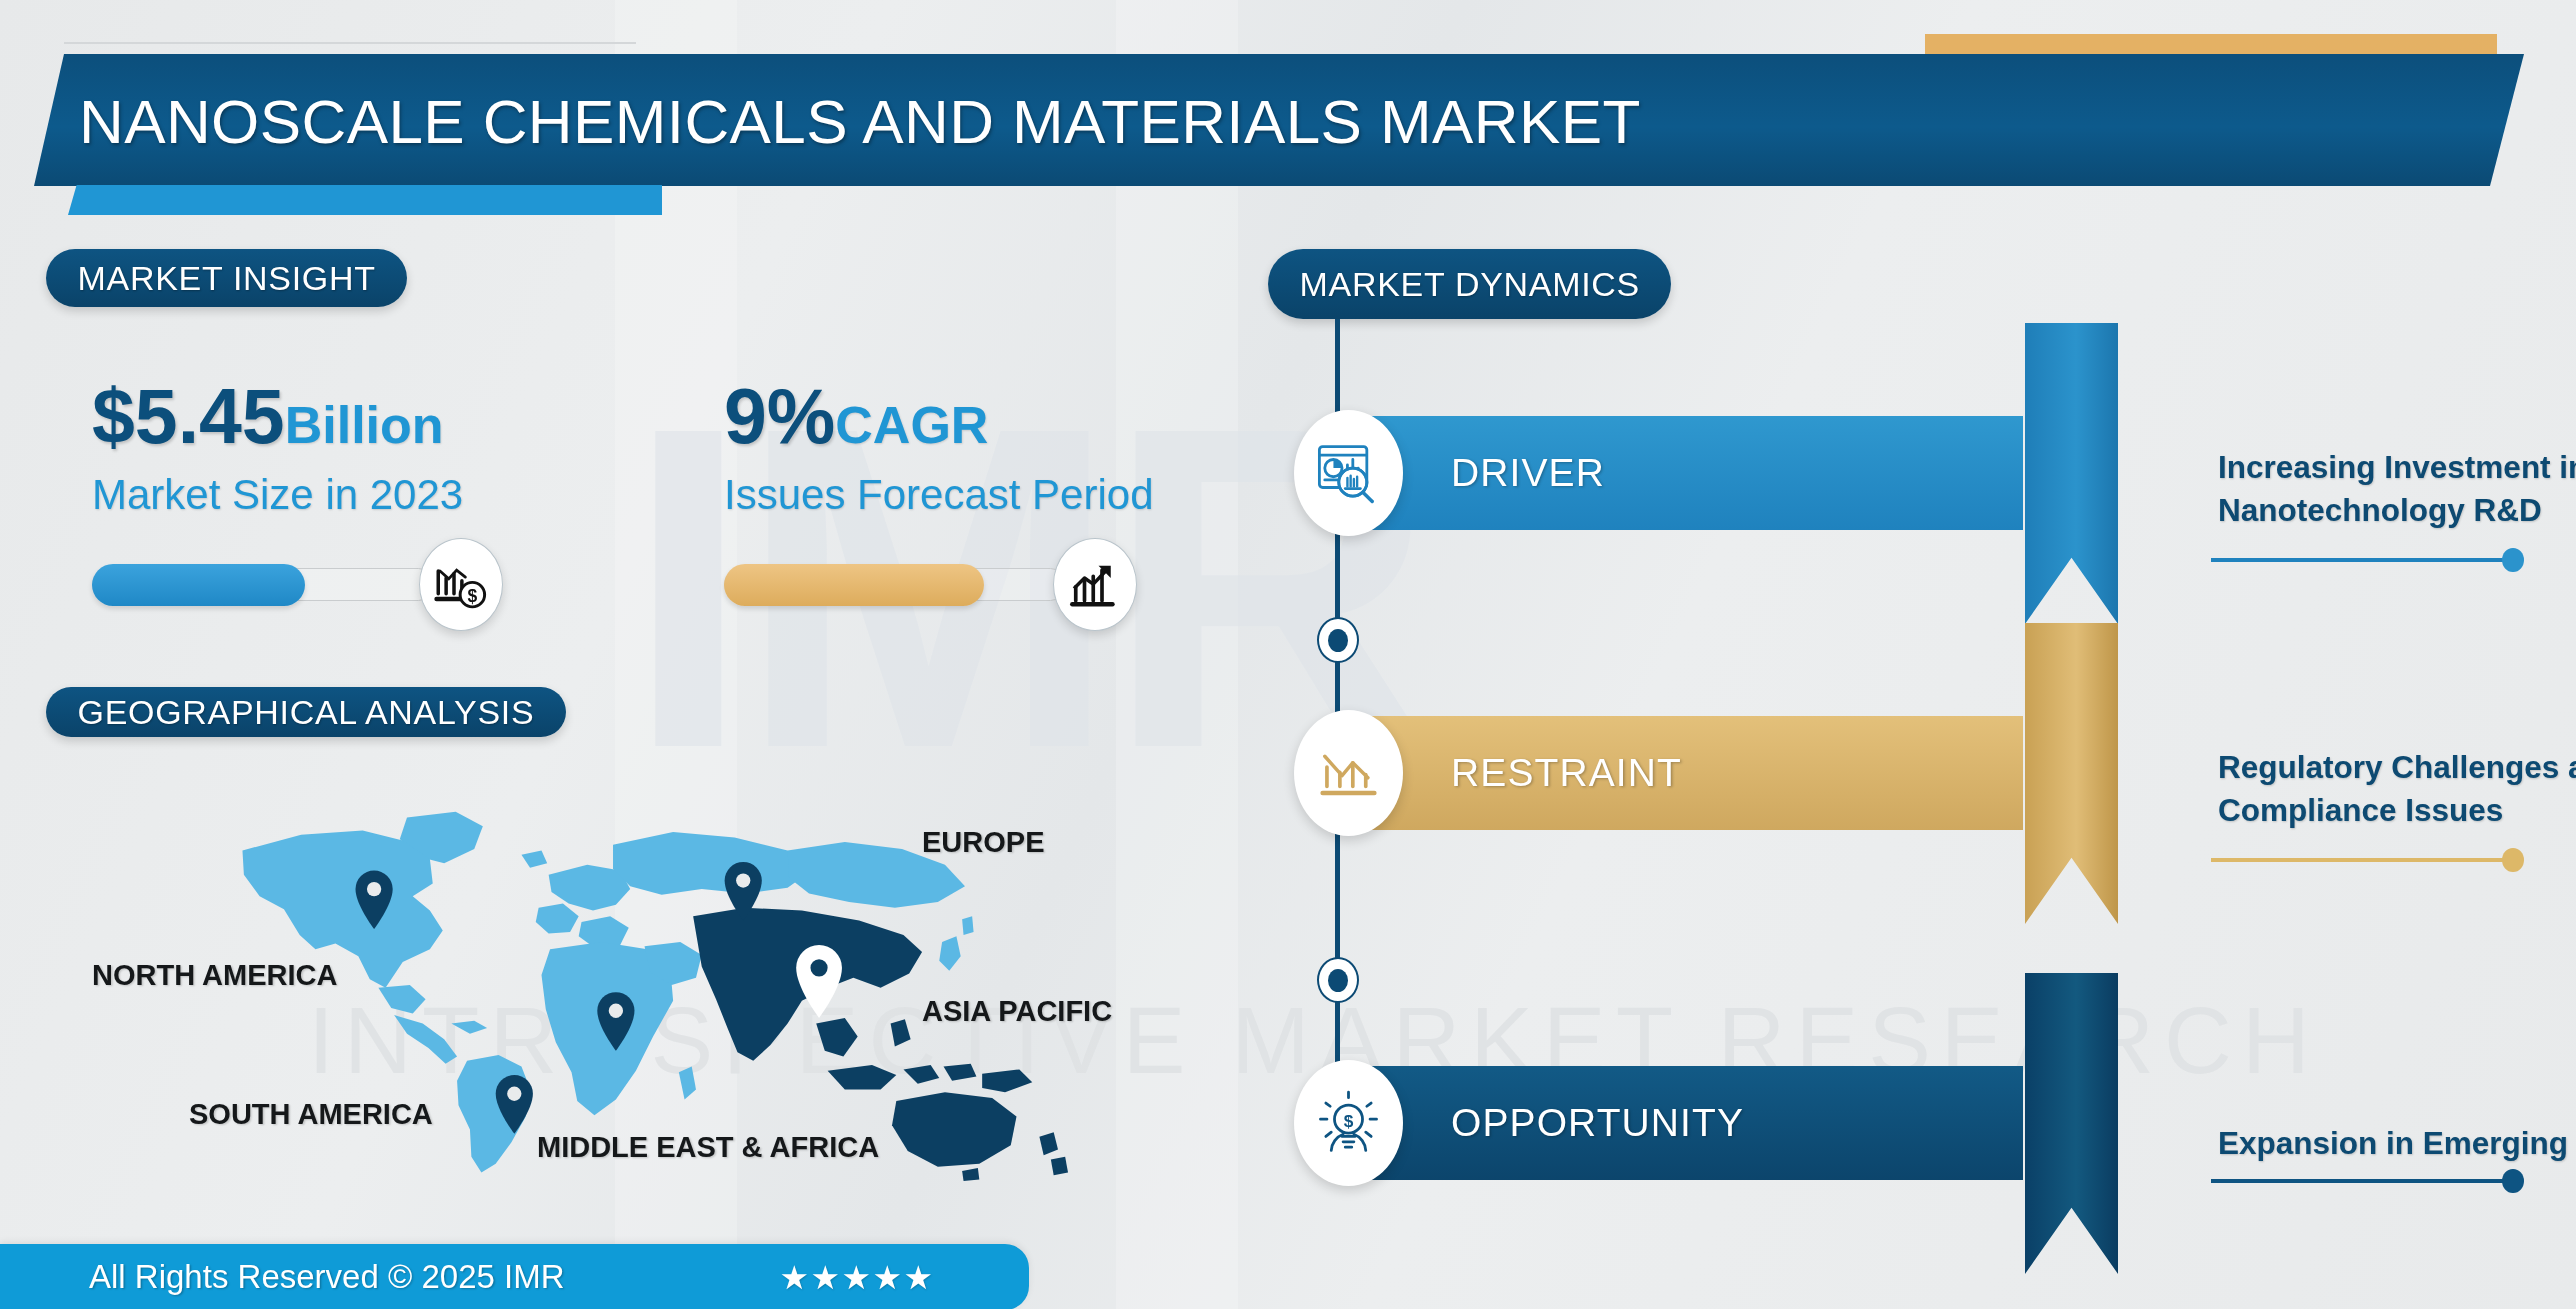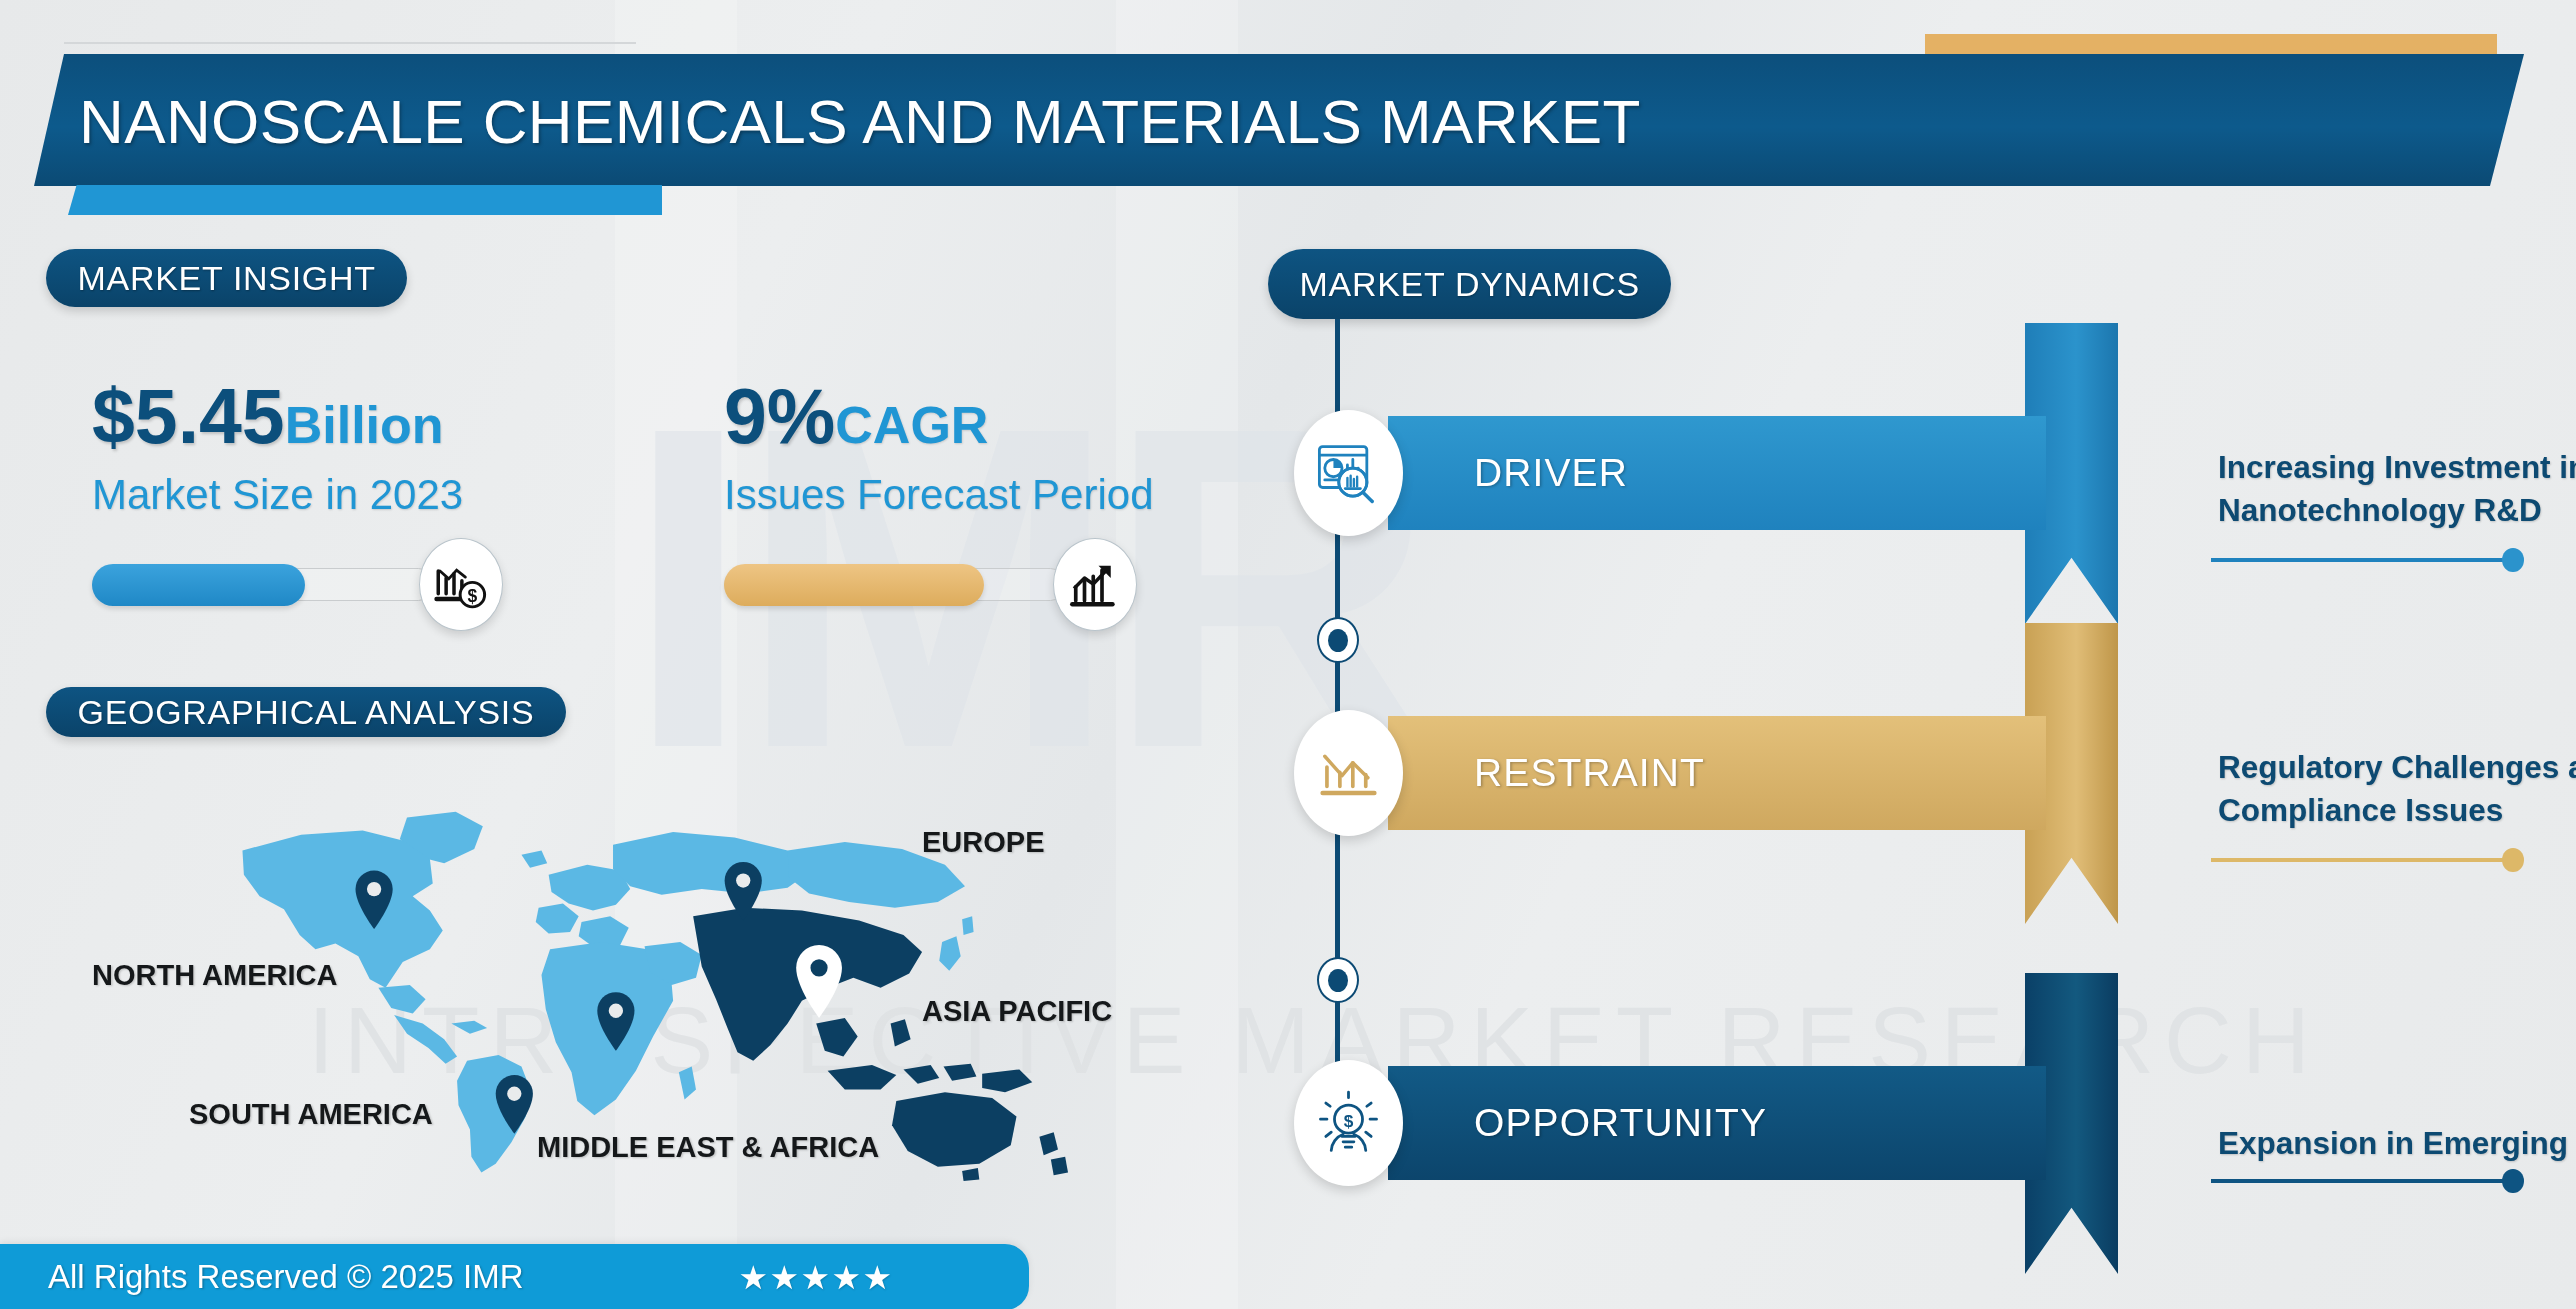--- a/index.html
+++ b/index.html
@@ -107,21 +107,21 @@
   .spine-node{
     position:absolute;left:1317px;width:42px;height:46px;border-radius:50%;
     background:#fff;border:2.9px solid #0c4a74;
     display:flex;align-items:center;justify-content:center;
   }
   .spine-node i{width:20px;height:23px;border-radius:50%;background:#0c4a74;display:block;}
   #node1{top:617px;} #node2{top:957px;}
 
   .dyn{position:absolute;}
   .ribbon{
-    position:absolute;left:107px;top:0;height:114px;
+    position:absolute;left:84px;top:0;height:114px;
     display:flex;align-items:center;
   }
   .ribbon .body{height:114px;display:flex;align-items:center;padding-left:86px;}
   .ribbon .label{
     color:#fff;font-size:39px;font-weight:400;letter-spacing:1.1px;white-space:nowrap;
     text-shadow:1.4px 1.4px 2.9px rgba(0,0,0,.28);
   }
   .dyn-icon{
     position:absolute;left:13px;top:-5.7px;width:109px;height:126px;border-radius:50%;
     background:#fff;display:flex;align-items:center;justify-content:center;
@@ -136,21 +136,21 @@
   #dyn-driver{left:1281px;top:416px;}
   #dyn-restraint{left:1281px;top:716px;}
   #dyn-opportunity{left:1281px;top:1066px;}
   
   #footer{
     position:absolute;left:0;top:1244px;width:1029px;height:66px;
     background:#0f9bd7;border-radius:0 24px 24px 0;
     display:flex;align-items:center;
     box-shadow:0 -2.1px 7.2px rgba(0,0,0,.08);
   }
-  #footer .copy{color:#fff;font-size:33px;font-weight:400;margin-left:48px;
+  #footer .copy{color:#fff;font-size:33px;font-weight:400;margin-left:89px;
                 text-shadow:1.4px 1.4px 2.1px rgba(0,0,0,.25);white-space:nowrap;}
   #footer .stars{color:#fff;font-size:33px;letter-spacing:1.4px;margin-left:215px;
                  text-shadow:0.7px 0.7px 2.1px rgba(0,0,0,.22);}
 </style>
 </head>
 <body>
 
 <div id="stage">
 
   <div class="wm-band" style="left:615px;"></div>

